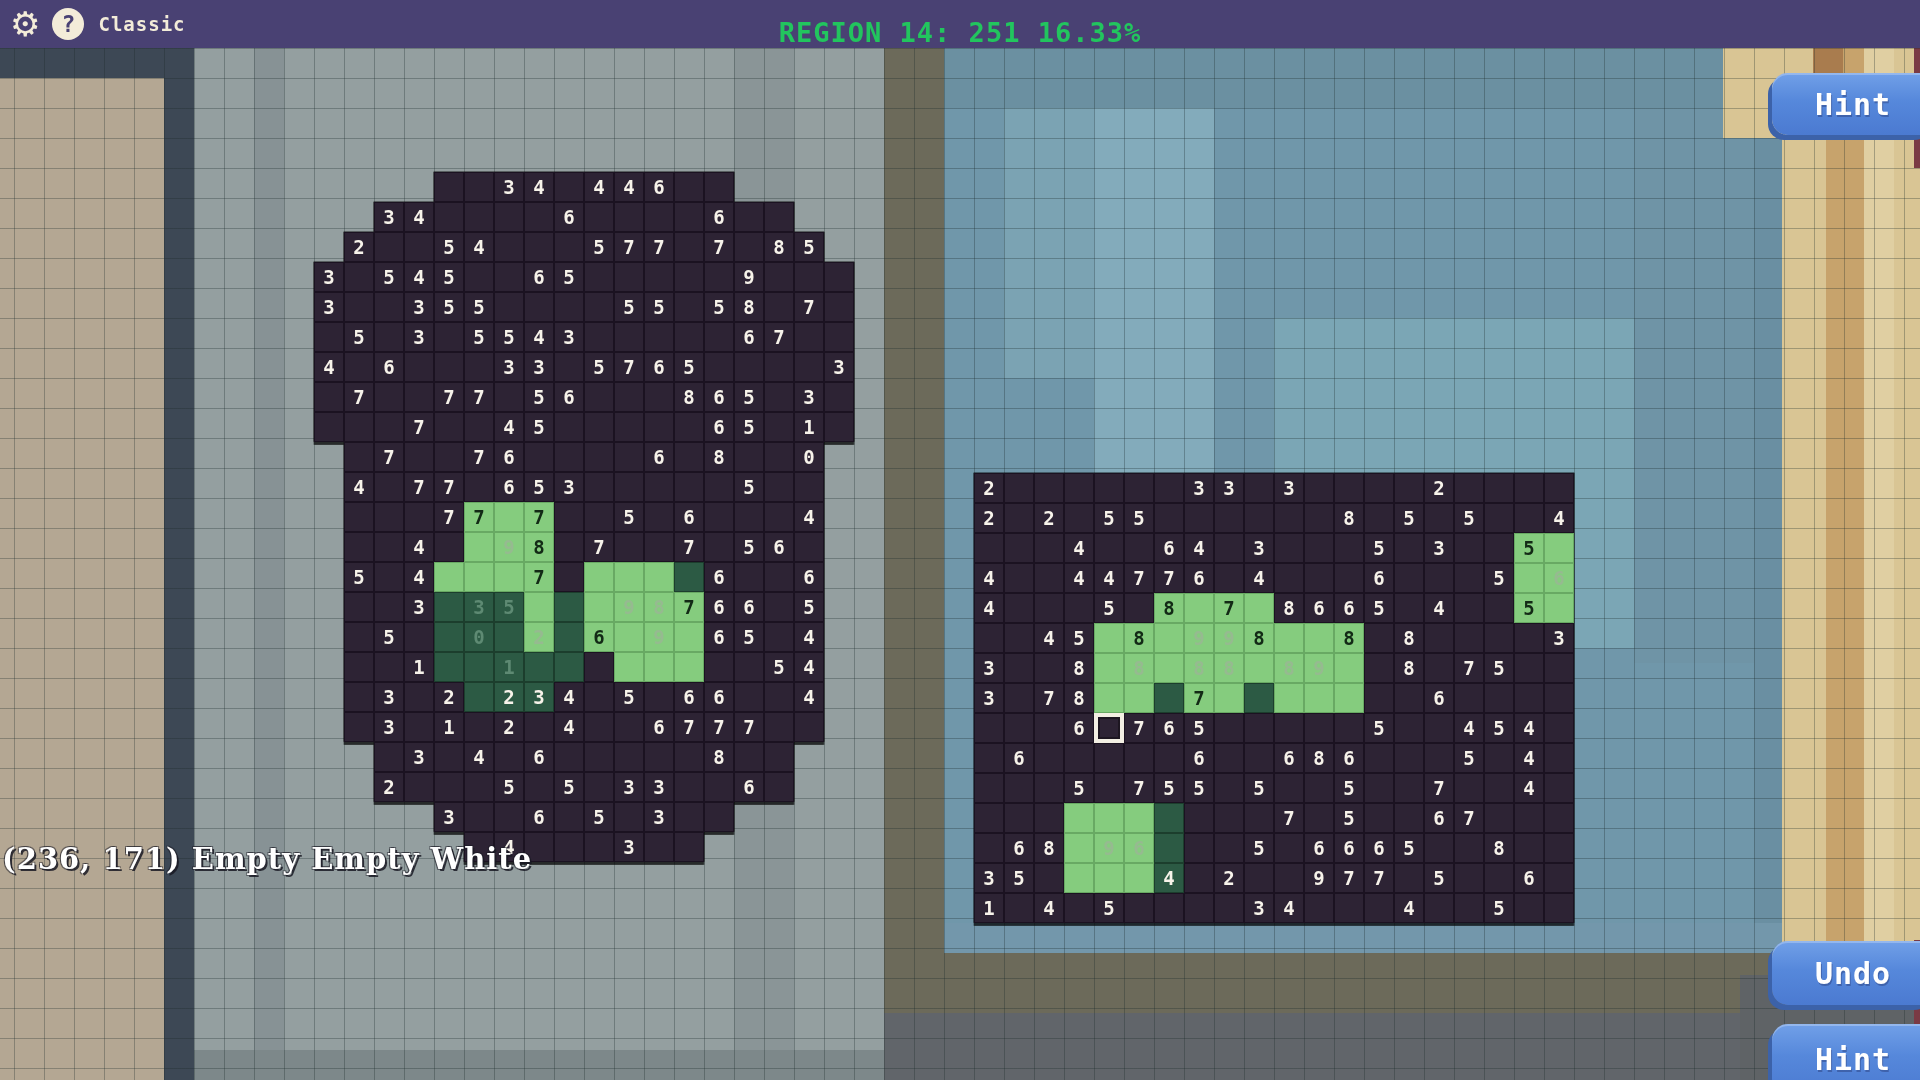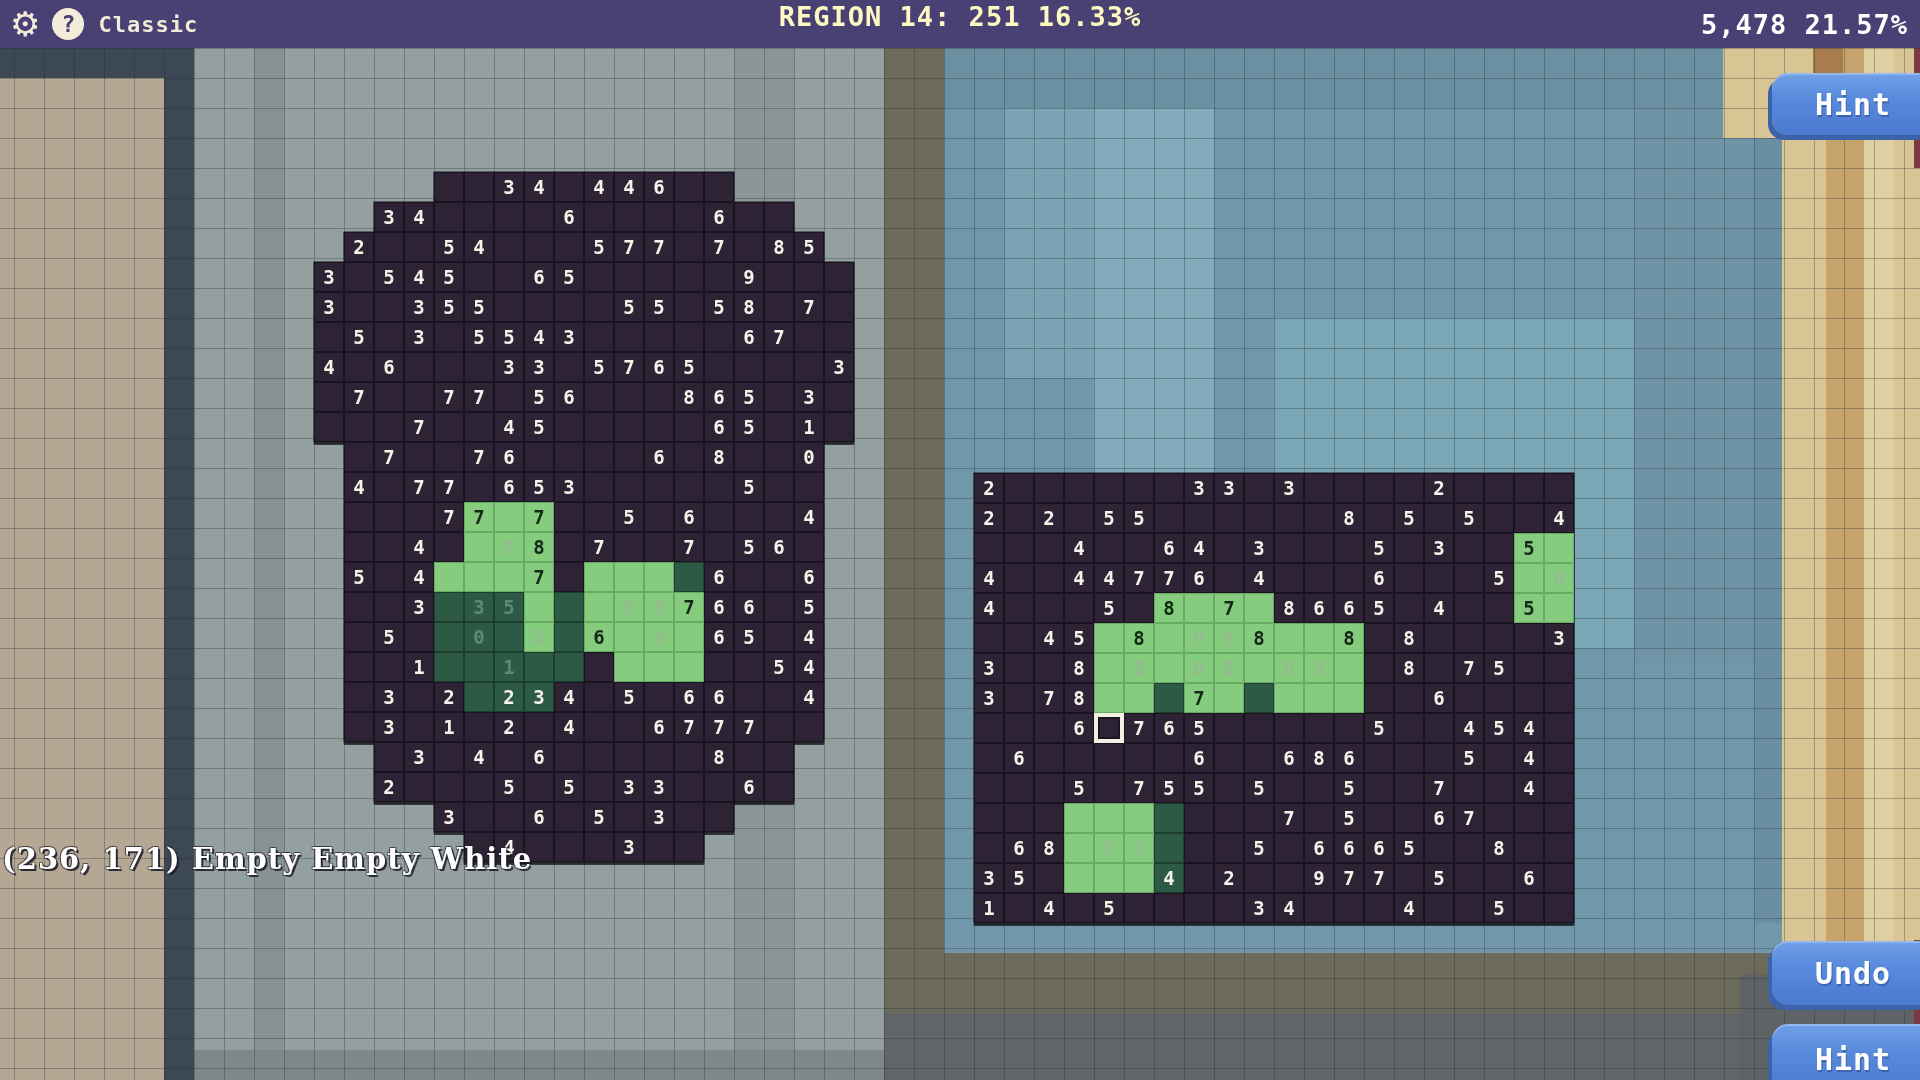--- a/index.html
+++ b/index.html
@@ -12,23 +12,23 @@
     background-image:
       repeating-linear-gradient(to right, rgba(25,40,40,.30) 0 1px, transparent 1px 30px),
       repeating-linear-gradient(to bottom, rgba(25,40,40,.30) 0 1px, transparent 1px 30px);
     background-position:14px 0;}
   
   .topbar{position:absolute;left:0;top:0;width:1920px;height:48px;background:#494173;
           display:flex;align-items:center;color:#f3ecd9;}
   .gear{font-family:"DejaVu Sans",sans-serif;font-size:34px;line-height:34px;margin-left:10px;color:#f3ecd9;}
   .help{width:32px;height:32px;border-radius:50%;background:#f3ecd9;color:#494173;
         font-weight:800;font-size:23px;display:flex;align-items:center;justify-content:center;margin-left:12px;}
-  .mode{font-weight:800;font-size:22px;letter-spacing:1px;margin-left:14px;}
-  .center-status{position:absolute;left:50%;transform:translateX(-50%);top:0;height:32px;display:flex;align-items:center;
-        font-weight:800;font-size:27px;color:#fef9c3;letter-spacing:1px;}
+  .mode{font-weight:800;font-size:19px;letter-spacing:1px;margin-left:14px;}
+  .center-status{position:absolute;left:50%;transform:translateX(-50%);top:16px;height:32px;display:flex;align-items:center;
+        font-weight:800;font-size:27px;color:#22c55e;letter-spacing:1px;}
   .right-status{position:absolute;right:12px;top:0;height:48px;display:flex;align-items:center;
         font-weight:800;font-size:27px;color:#fff;letter-spacing:1px;}
   
   .board{position:absolute;display:grid;grid-auto-rows:30px;
          filter:drop-shadow(0 3px 0 rgba(0,0,0,.45)) drop-shadow(1px 0 0 rgba(0,0,0,.4))
                 drop-shadow(-1px 0 0 rgba(0,0,0,.4)) drop-shadow(0 -1px 0 rgba(0,0,0,.4));}
   .cell{width:30px;height:30px;display:flex;align-items:center;justify-content:center;
         font:800 19px "DejaVu Sans Mono",monospace;}
   .dark{background:#2d2334;box-shadow:inset 0 0 0 1px rgba(12,6,18,.55);}
   .green{background:#85cc7e;box-shadow:inset 0 0 0 1px rgba(30,80,30,.28);}
@@ -804,20 +804,19 @@
     <span class="cell dark num-white">5</span>
     <span class="cell dark"></span>
     <span class="cell dark"></span>
   </div>
 
 <div class="topbar">
   <span class="gear">⚙</span>
   <span class="help">?</span>
   <span class="mode">Classic</span>
   <span class="center-status">REGION 14: 251 16.33%</span>
-  <span class="right-status">5,478 21.57%</span>
 </div>
 
 <button id="btn-hint-top" class="game-btn">Hint</button>
 <button id="btn-undo" class="game-btn">Undo</button>
 <button id="btn-hint-bottom" class="game-btn">Hint</button>
 
 <div class="coord-status">(236, 171) Empty Empty White</div>
 
 </body></html>

